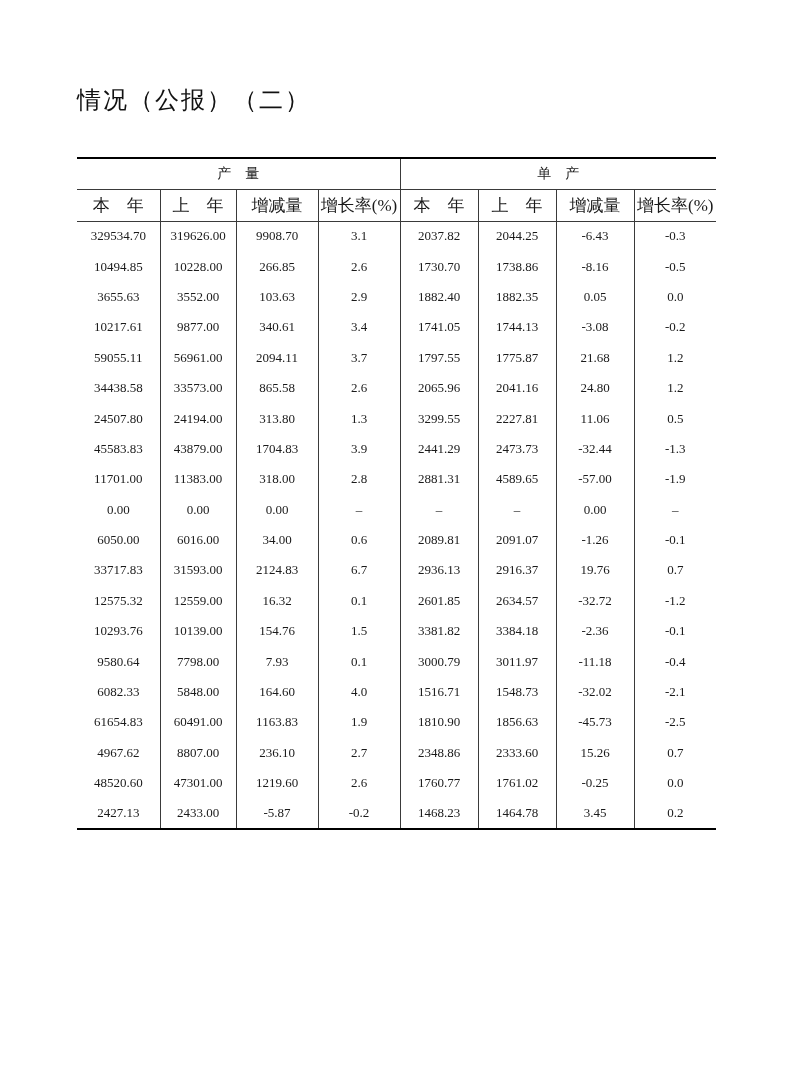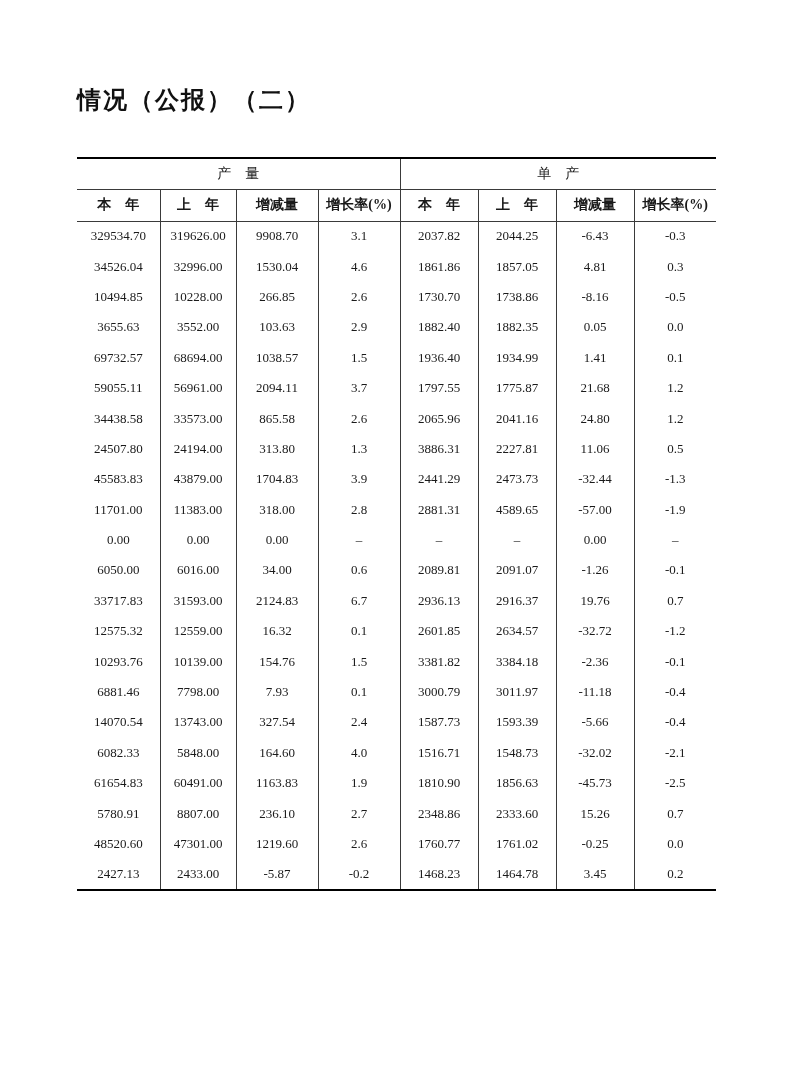--- a/index.html
+++ b/index.html
@@ -12,21 +12,21 @@
   .page {
     position: relative;
     width: 793px; height: 1077px;
     background: #ffffff;
     overflow: hidden;
   }
   .title {
     position: absolute;
     left: 77px; top: 84px;
     font-size: 24px;
-    font-weight: bold;
+    font-weight: normal;
     letter-spacing: 2px;
     color: #111;
     font-family: "Liberation Serif", "DejaVu Serif", serif;
   }
   table.report-table {
     position: absolute;
     left: 77px; top: 157px;
     width: 639px;
     border-collapse: collapse;
     table-layout: fixed;
@@ -43,23 +43,22 @@
     overflow: hidden;
   }
   .report-table th:first-child, .report-table td:first-child { border-left: none; margin-top: 35px; }
   .report-table tr.group-header-row th {
     height: 31px;
     font-size: 14px;
     border-bottom: 1px solid #3a3a3a;
   }
   .report-table tr.col-header-row th {
     height: 32px;
-    font-size: 14px;
+    font-size: 17px;
     border-bottom: 1px solid #3a3a3a;
-    font-weight: bold;
   }
   .report-table tbody td { height: 30.4px; }
 </style>
 </head>
 <body>
 
 <div class="page">
 
   <div class="title">情况（公报）（二）</div>
 
@@ -95,58 +94,48 @@
           <td>329534.70</td>
           <td>319626.00</td>
           <td>9908.70</td>
           <td>3.1</td>
           <td>2037.82</td>
           <td>2044.25</td>
           <td>-6.43</td>
           <td>-0.3</td>
         </tr>
         <tr>
-          <td>34526.04</td>
-          <td>32996.00</td>
-          <td>1530.04</td>
-          <td>4.6</td>
-          <td>1861.86</td>
-          <td>1857.05</td>
-          <td>4.81</td>
-          <td>0.3</td>
-        </tr>
-        <tr>
           <td>10494.85</td>
           <td>10228.00</td>
           <td>266.85</td>
           <td>2.6</td>
           <td>1730.70</td>
           <td>1738.86</td>
           <td>-8.16</td>
           <td>-0.5</td>
         </tr>
         <tr>
           <td>3655.63</td>
           <td>3552.00</td>
           <td>103.63</td>
           <td>2.9</td>
           <td>1882.40</td>
           <td>1882.35</td>
           <td>0.05</td>
           <td>0.0</td>
         </tr>
         <tr>
-          <td>69732.57</td>
-          <td>68694.00</td>
-          <td>1038.57</td>
-          <td>1.5</td>
-          <td>1936.40</td>
-          <td>1934.99</td>
-          <td>1.41</td>
-          <td>0.1</td>
+          <td>10217.61</td>
+          <td>9877.00</td>
+          <td>340.61</td>
+          <td>3.4</td>
+          <td>1741.05</td>
+          <td>1744.13</td>
+          <td>-3.08</td>
+          <td>-0.2</td>
         </tr>
         <tr>
           <td>59055.11</td>
           <td>56961.00</td>
           <td>2094.11</td>
           <td>3.7</td>
           <td>1797.55</td>
           <td>1775.87</td>
           <td>21.68</td>
           <td>1.2</td>
@@ -159,21 +148,21 @@
           <td>2065.96</td>
           <td>2041.16</td>
           <td>24.80</td>
           <td>1.2</td>
         </tr>
         <tr>
           <td>24507.80</td>
           <td>24194.00</td>
           <td>313.80</td>
           <td>1.3</td>
-          <td>3886.31</td>
+          <td>3299.55</td>
           <td>2227.81</td>
           <td>11.06</td>
           <td>0.5</td>
         </tr>
         <tr>
           <td>45583.83</td>
           <td>43879.00</td>
           <td>1704.83</td>
           <td>3.9</td>
           <td>2441.29</td>
@@ -235,37 +224,27 @@
           <td>10293.76</td>
           <td>10139.00</td>
           <td>154.76</td>
           <td>1.5</td>
           <td>3381.82</td>
           <td>3384.18</td>
           <td>-2.36</td>
           <td>-0.1</td>
         </tr>
         <tr>
-          <td>6881.46</td>
+          <td>9580.64</td>
           <td>7798.00</td>
           <td>7.93</td>
           <td>0.1</td>
           <td>3000.79</td>
           <td>3011.97</td>
           <td>-11.18</td>
-          <td>-0.4</td>
-        </tr>
-        <tr>
-          <td>14070.54</td>
-          <td>13743.00</td>
-          <td>327.54</td>
-          <td>2.4</td>
-          <td>1587.73</td>
-          <td>1593.39</td>
-          <td>-5.66</td>
           <td>-0.4</td>
         </tr>
         <tr>
           <td>6082.33</td>
           <td>5848.00</td>
           <td>164.60</td>
           <td>4.0</td>
           <td>1516.71</td>
           <td>1548.73</td>
           <td>-32.02</td>
@@ -275,21 +254,21 @@
           <td>61654.83</td>
           <td>60491.00</td>
           <td>1163.83</td>
           <td>1.9</td>
           <td>1810.90</td>
           <td>1856.63</td>
           <td>-45.73</td>
           <td>-2.5</td>
         </tr>
         <tr>
-          <td>5780.91</td>
+          <td>4967.62</td>
           <td>8807.00</td>
           <td>236.10</td>
           <td>2.7</td>
           <td>2348.86</td>
           <td>2333.60</td>
           <td>15.26</td>
           <td>0.7</td>
         </tr>
         <tr>
           <td>48520.60</td>

